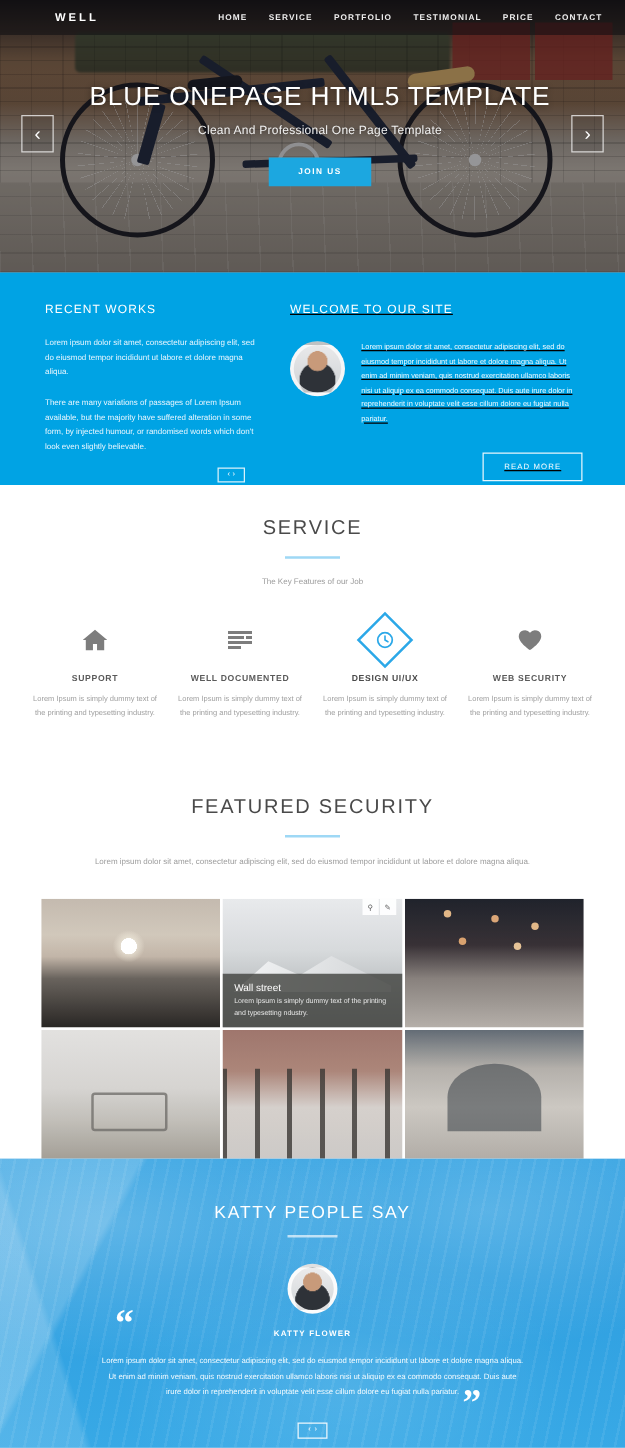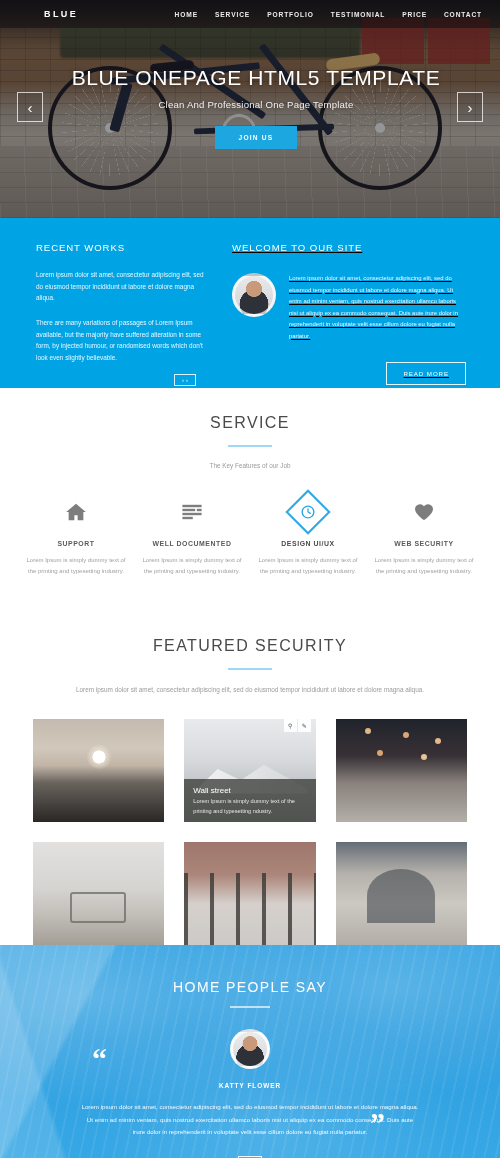--- a/index.html
+++ b/index.html
@@ -169,21 +169,21 @@
   .diamond{
     width:32px;height:32px;border:2px solid #2ba8e8;transform:rotate(45deg);
     display:flex;align-items:center;justify-content:center;
   }
   .diamond > span{transform:rotate(-45deg);display:flex;color:#2ba8e8;}
   .svc.active .svc-name{color:#4a4a4a;}
 
   
   .portfolio{margin-top:34px;}
   .grid{
-    display:grid;grid-template-columns:repeat(3,1fr);gap:20px;
+    display:grid;grid-template-columns:repeat(3,1fr);gap:2px;
     padding:0 33px;margin-top:24px;
   }
   .tile{position:relative;height:103px;overflow:hidden;cursor:pointer;}
   .tile .img{position:absolute;inset:0;}
   .t1 .img{background:
       linear-gradient(180deg,#cbb9a5 0%,#d8c7b0 28%,#cbb49b 45%,#6d6258 62%,#2b2722 100%);
   }
   .t1 .img::after{content:"";position:absolute;left:40%;top:24%;width:26px;height:26px;border-radius:50%;
     background:radial-gradient(circle,#fff 0 35%,rgba(255,245,220,.5) 36%,rgba(255,245,220,0) 70%);}
   .t2 .img{background:linear-gradient(180deg,#e7eaee 0%,#d5dadf 40%,#b9bfc4 70%,#9aa0a5 100%);}
@@ -287,21 +287,21 @@
         <div class="frame-bar fb4"></div>
         <div class="frame-bar fb5"></div>
         <div class="saddle"></div>
         <div class="handle"></div>
         <div class="crank"></div>
       </div>
     </div>
     <div class="hero-shade"></div>
 
     <nav class="nav">
-      <div class="logo">BLUE</div>
+      <div class="logo">WELL</div>
       <div class="nav-menu">
         <a href="#">HOME</a>
         <a href="#">SERVICE</a>
         <a href="#">PORTFOLIO</a>
         <a href="#">TESTIMONIAL</a>
         <a href="#">PRICE</a>
         <a href="#">CONTACT</a>
       </div>
     </nav>
 
@@ -439,21 +439,21 @@
       <div class="tile t6">
         <div class="img"></div>
       </div>
 
     </div>
   </section>
 
   <section class="testimonial">
     <div class="testi-bg"></div>
     <div class="testi-inner">
-      <h2 class="testi-h">HOME PEOPLE SAY</h2>
+      <h2 class="testi-h">KATTY PEOPLE SAY</h2>
       <div class="testi-div"></div>
       <div class="testi-avatar"></div>
       <div class="testi-name">KATTY FLOWER</div>
       <p class="testi-quote">Lorem ipsum dolor sit amet, consectetur adipiscing elit, sed do eiusmod tempor incididunt ut labore et dolore magna aliqua. Ut enim ad minim veniam, quis nostrud exercitation ullamco laboris nisi ut aliquip ex ea commodo consequat. Duis aute irure dolor in reprehenderit in voluptate velit esse cillum dolore eu fugiat nulla pariatur.</p>
       <div class="testi-pill">
         <span>‹</span>
         <span>›</span>
       </div>
     </div>
   </section>

